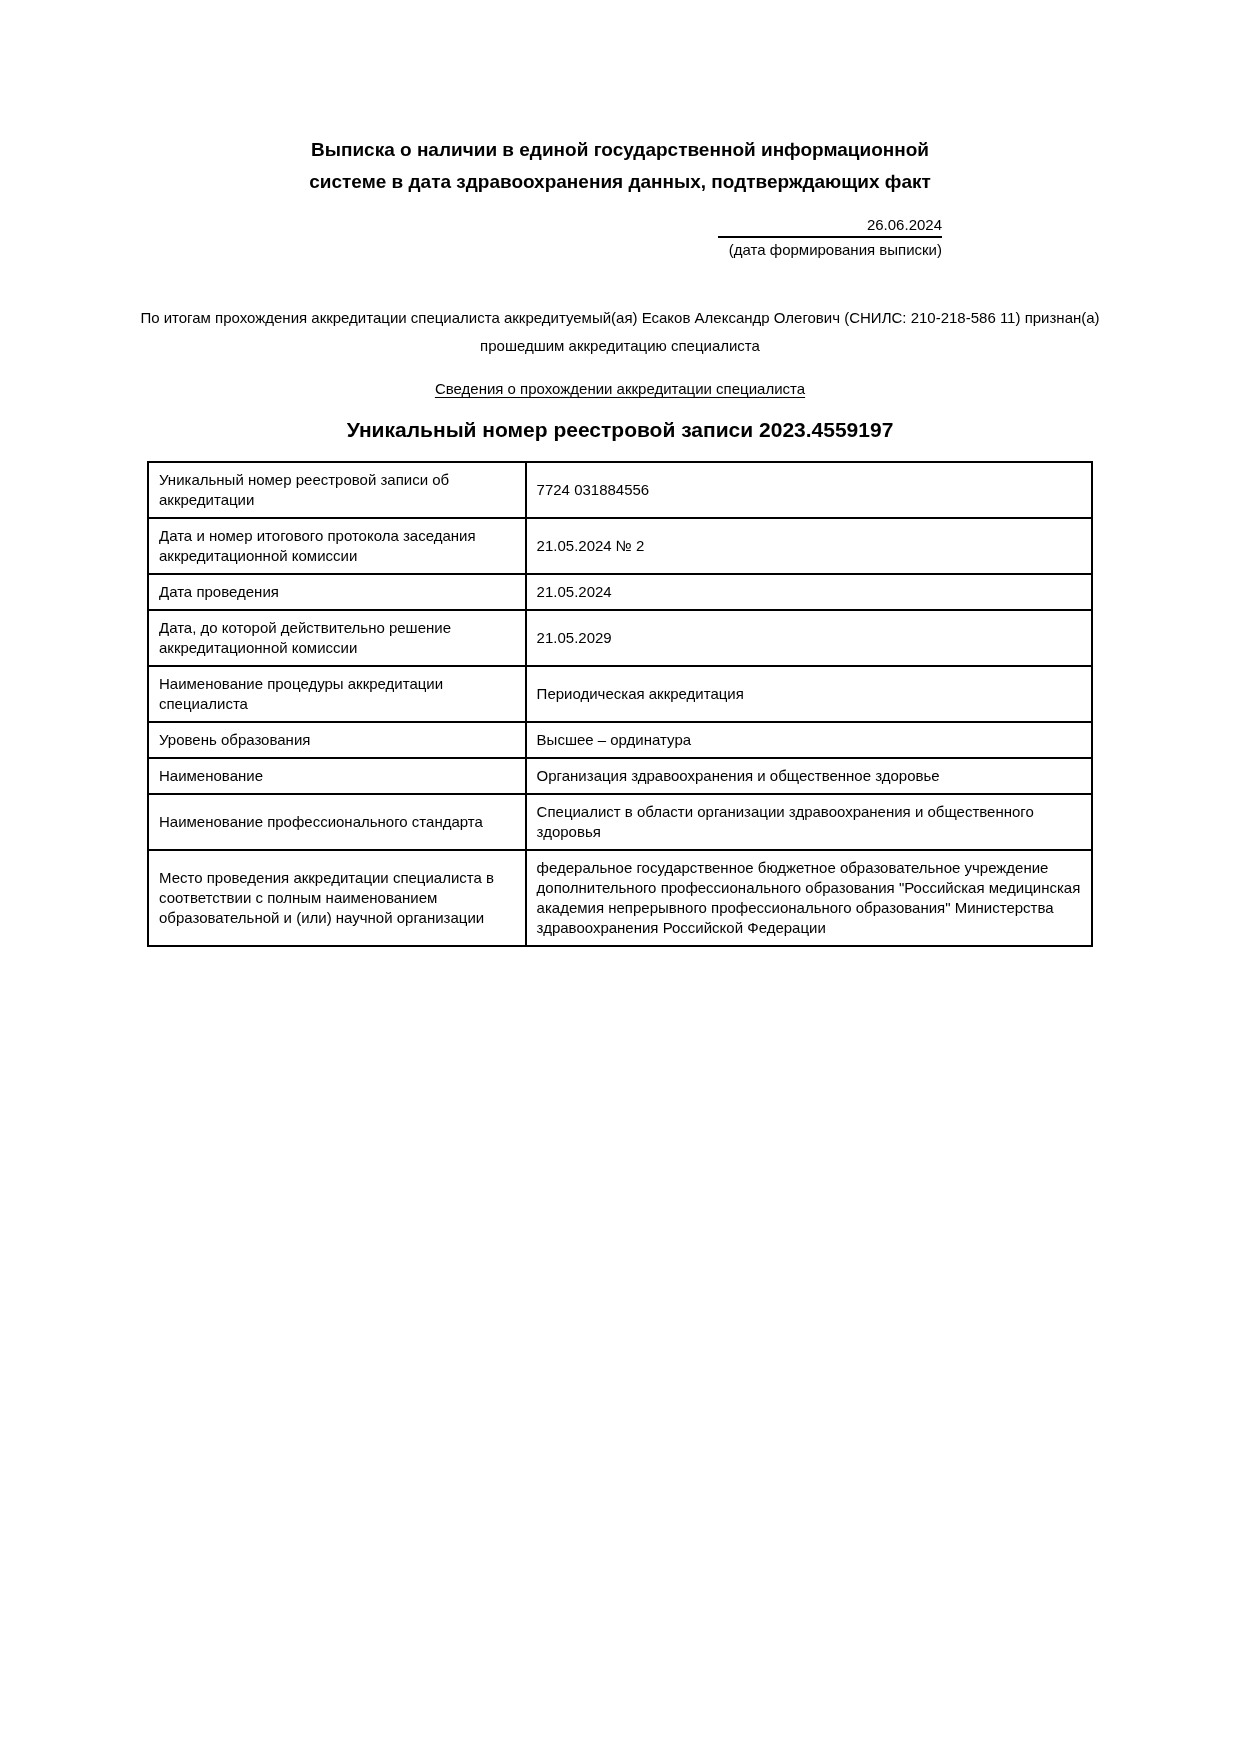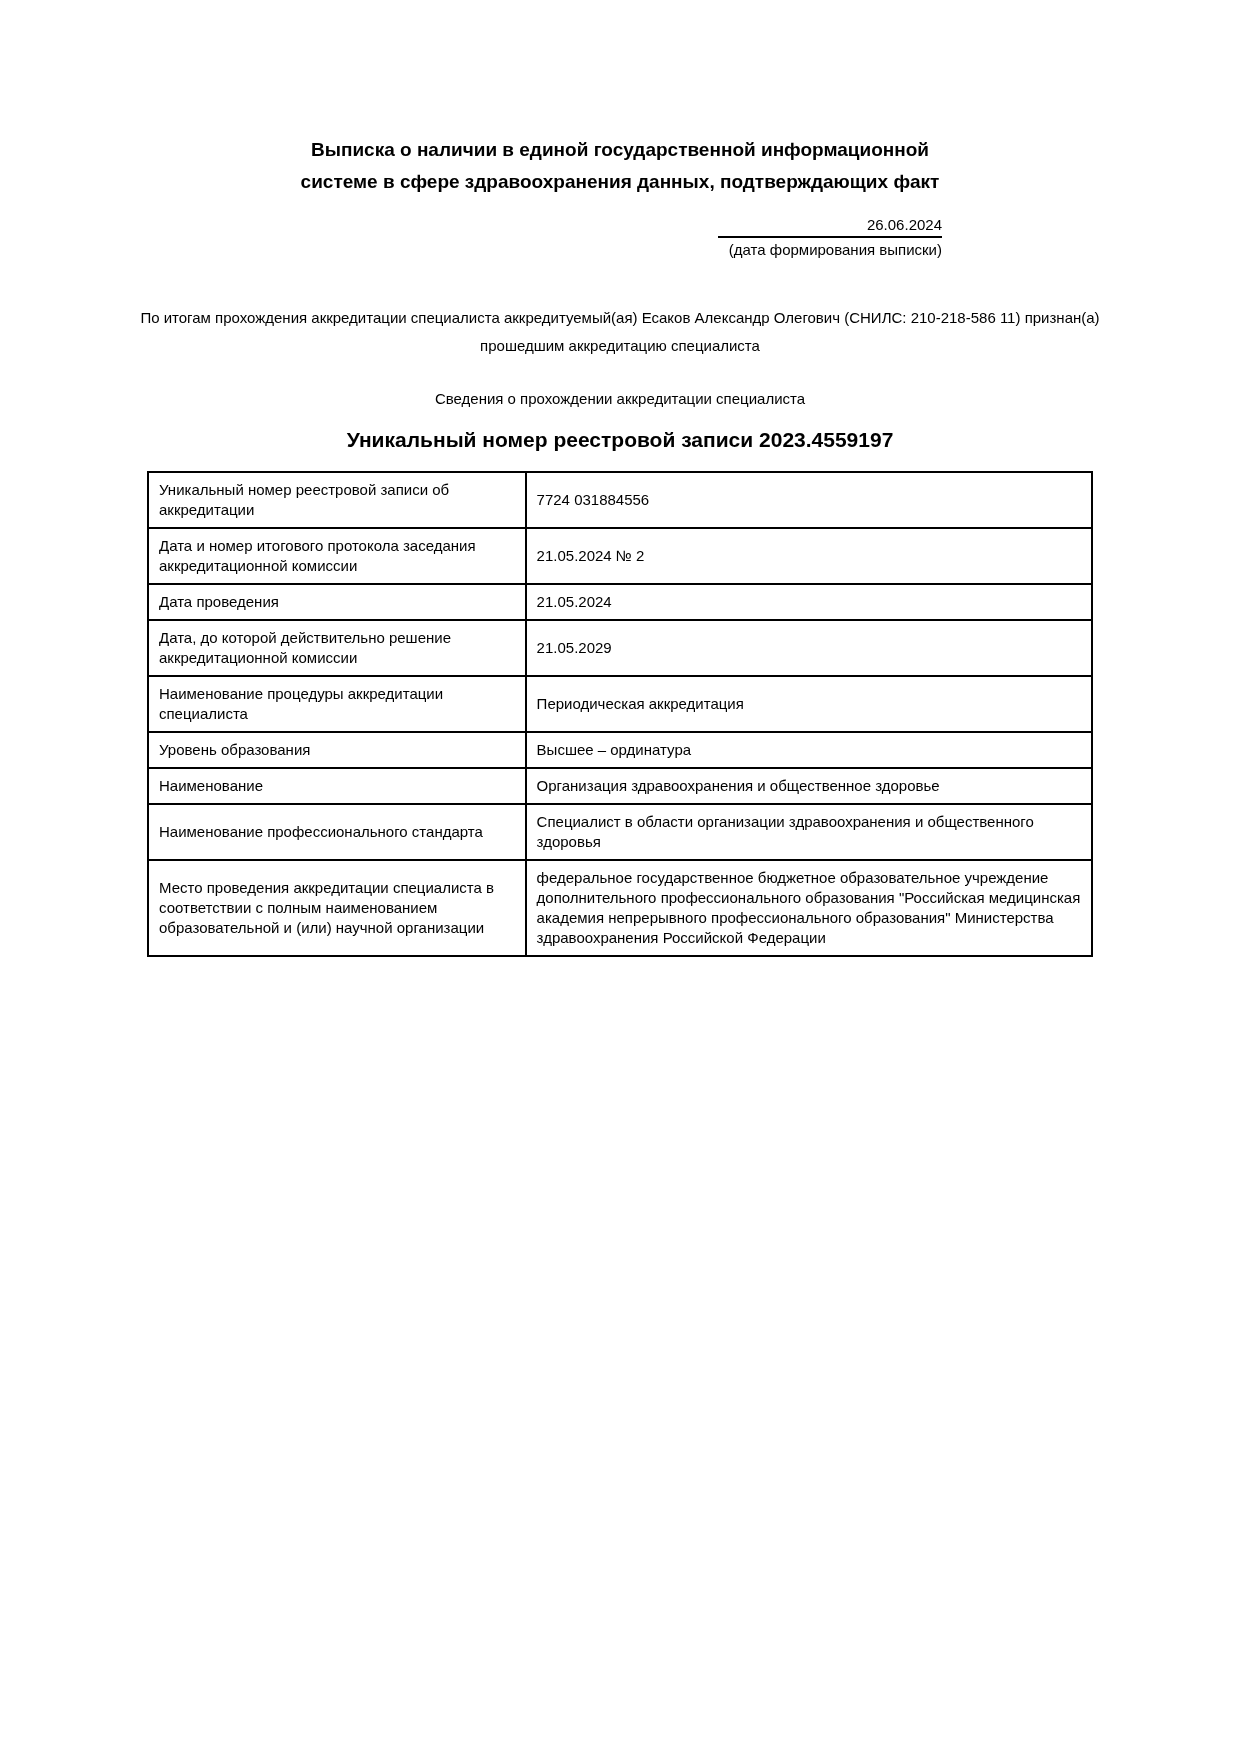--- a/index.html
+++ b/index.html
@@ -43,23 +43,24 @@
     white-space: nowrap;
   }
   .intro {
     margin: 46px auto 0;
     max-width: 990px;
     text-align: center;
     font-size: 15px;
     line-height: 28px;
   }
   .section-subtitle {
-    margin-top: 30px;
+    margin-top: 20px;
     text-align: center;
     font-size: 15px;
+    text-decoration: underline;
     text-underline-offset: 3px;
   }
   .section-heading {
     margin-top: 21px;
     text-align: center;
     font-weight: bold;
     font-size: 21px;
   }
   table.acc-table {
     width: 946px;
@@ -81,21 +82,21 @@
     width: 60%;
   }
 </style>
 </head>
 <body>
 
 <div class="page">
 
   <div class="doc-title">
     <div>Выписка о наличии в единой государственной информационной</div>
-    <div>системе в сфере здравоохранения данных, подтверждающих факт</div>
+    <div>системе в дата здравоохранения данных, подтверждающих факт</div>
   </div>
 
   <div class="date-block">
     <span class="date-value">26.06.2024</span>
     <span class="date-caption">(дата формирования выписки)</span>
   </div>
 
   <p class="intro">По итогам прохождения аккредитации специалиста аккредитуемый(ая) Есаков Александр Олегович (СНИЛС: 210-218-586 11) признан(а) прошедшим аккредитацию специалиста</p>
 
   <div class="section-subtitle">Сведения о прохождении аккредитации специалиста</div>

